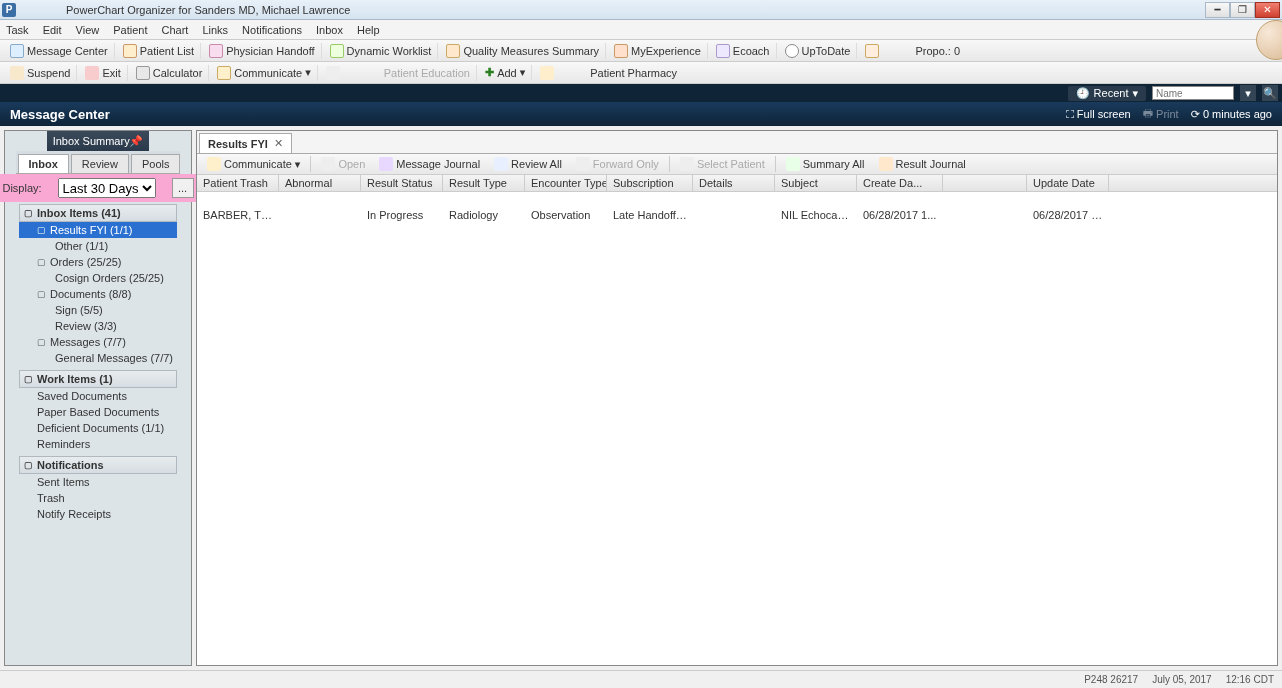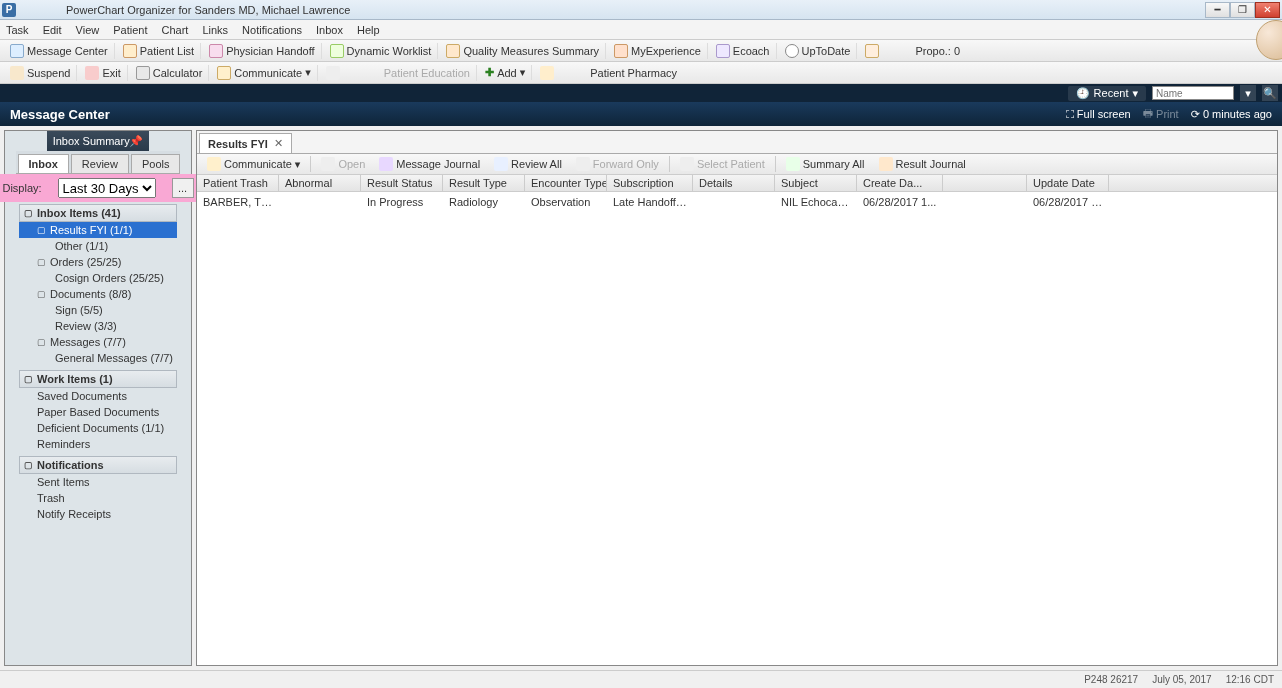--- a/index.html
+++ b/index.html
@@ -236,21 +236,21 @@
     border-right: 1px solid #ccc;
     overflow: hidden; white-space: nowrap;
   }
   .grid-body { flex: 1; overflow: auto; }
   .grid-row {
     display: flex;
     font-size: 11px;
     border-bottom: 1px solid transparent;
   }
   .grid-row .cell {
-    padding: 4px 6px;
+    padding: 17px 6px;
     overflow: hidden; white-space: nowrap; text-overflow: ellipsis;
   }
   .col-0,.cell-0{width:82px}
   .col-1,.cell-1{width:82px}
   .col-2,.cell-2{width:82px}
   .col-3,.cell-3{width:82px}
   .col-4,.cell-4{width:82px}
   .col-5,.cell-5{width:86px}
   .col-6,.cell-6{width:82px}
   .col-7,.cell-7{width:82px}

